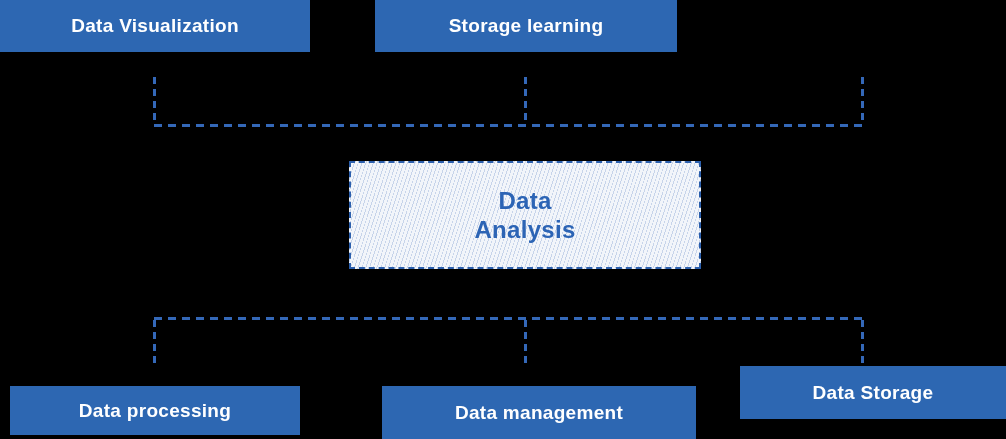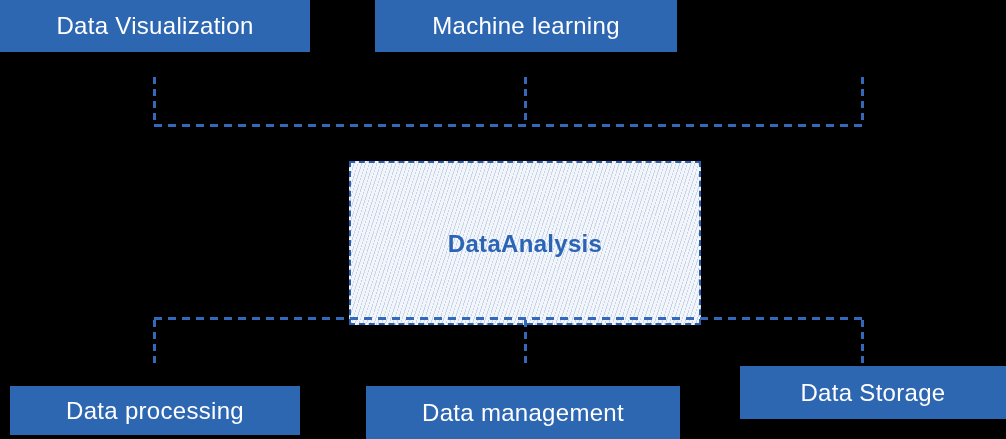--- a/index.html
+++ b/index.html
@@ -15,32 +15,32 @@
     overflow: hidden;
     font-family: "Liberation Sans", sans-serif;
   }
   .node {
     position: absolute;
     background: var(--box-fill, #2d67b2);
     color: var(--box-text, #ffffff);
     display: flex;
     align-items: center;
     justify-content: center;
-    font-weight: 400;
-    font-size: 24px;
+    font-weight: 700;
+    font-size: 19px;
     letter-spacing: 0.3px;
     white-space: nowrap;
   }
   
   .t1 { left: 0;     top: 0; width: 310px; height: 52px; }
   .t2 { left: 375px; top: 0; width: 302px; height: 52px; }
   .t3 { left: 740px; top: 0; width: 266px; height: 52px; }
   
   .b1 { left: 10px;  top: 386px; width: 290px; height: 49px; }
-  .b2 { left: 366px; top: 386px; width: 314px; height: 53px; }
+  .b2 { left: 382px; top: 386px; width: 314px; height: 53px; }
   .b3 { left: 740px; top: 366px; width: 266px; height: 53px; }
 
   
   .hline {
     position: absolute;
     height: 3px;
     background: repeating-linear-gradient(90deg,
       var(--connector, #3468b8) 0 8px, transparent 8px 14px);
   }
   .vline {
@@ -57,48 +57,48 @@
   .v-bot-left   { left: 153px; top: 320px; height: 47px; }
   .v-bot-mid    { left: 524px; top: 320px; height: 47px; }
   .v-bot-right  { left: 861px; top: 320px; height: 47px; }
 
   
   .center-node {
     position: absolute;
     left: 349px;
     top: 161px;
     width: 352px;
-    height: 164px;
+    height: 108px;
     box-sizing: border-box;
     border: 2px dashed var(--center-border, #2b5fad);
     background: repeating-linear-gradient(108deg,
       var(--hatch-bg, #f2f5fa) 0 2.8px,
       var(--hatch-stripe, #c7d4ea) 2.8px 3.6px);
     display: flex;
-    flex-direction: row;
+    flex-direction: column;
     align-items: center;
     justify-content: center;
     text-align: center;
     color: var(--center-text, #2c64b5);
     font-weight: 700;
     font-size: 24px;
     line-height: 29px;
     letter-spacing: 0.3px;
   }
 </style>
 </head>
 <body>
 
 <div class="canvas" id="canvas" style="--background: #000000; --box-fill: #2d67b2; --box-text: #ffffff; --connector: #3468b8; --center-border: #2b5fad; --center-text: #2c64b5; --hatch-bg: #f2f5fa; --hatch-stripe: #c7d4ea;">
 
   <div class="node t1">
     <span>Data Visualization</span>
   </div>
   <div class="node t2">
-    <span>Machine learning</span>
+    <span>Storage learning</span>
   </div>
 
   <div class="vline v-top-left"></div>
   <div class="vline v-top-mid"></div>
   <div class="vline v-top-right"></div>
   <div class="hline h-top"></div>
 
   <div class="center-node">
     <span>Data</span>
     <span>Analysis</span>

